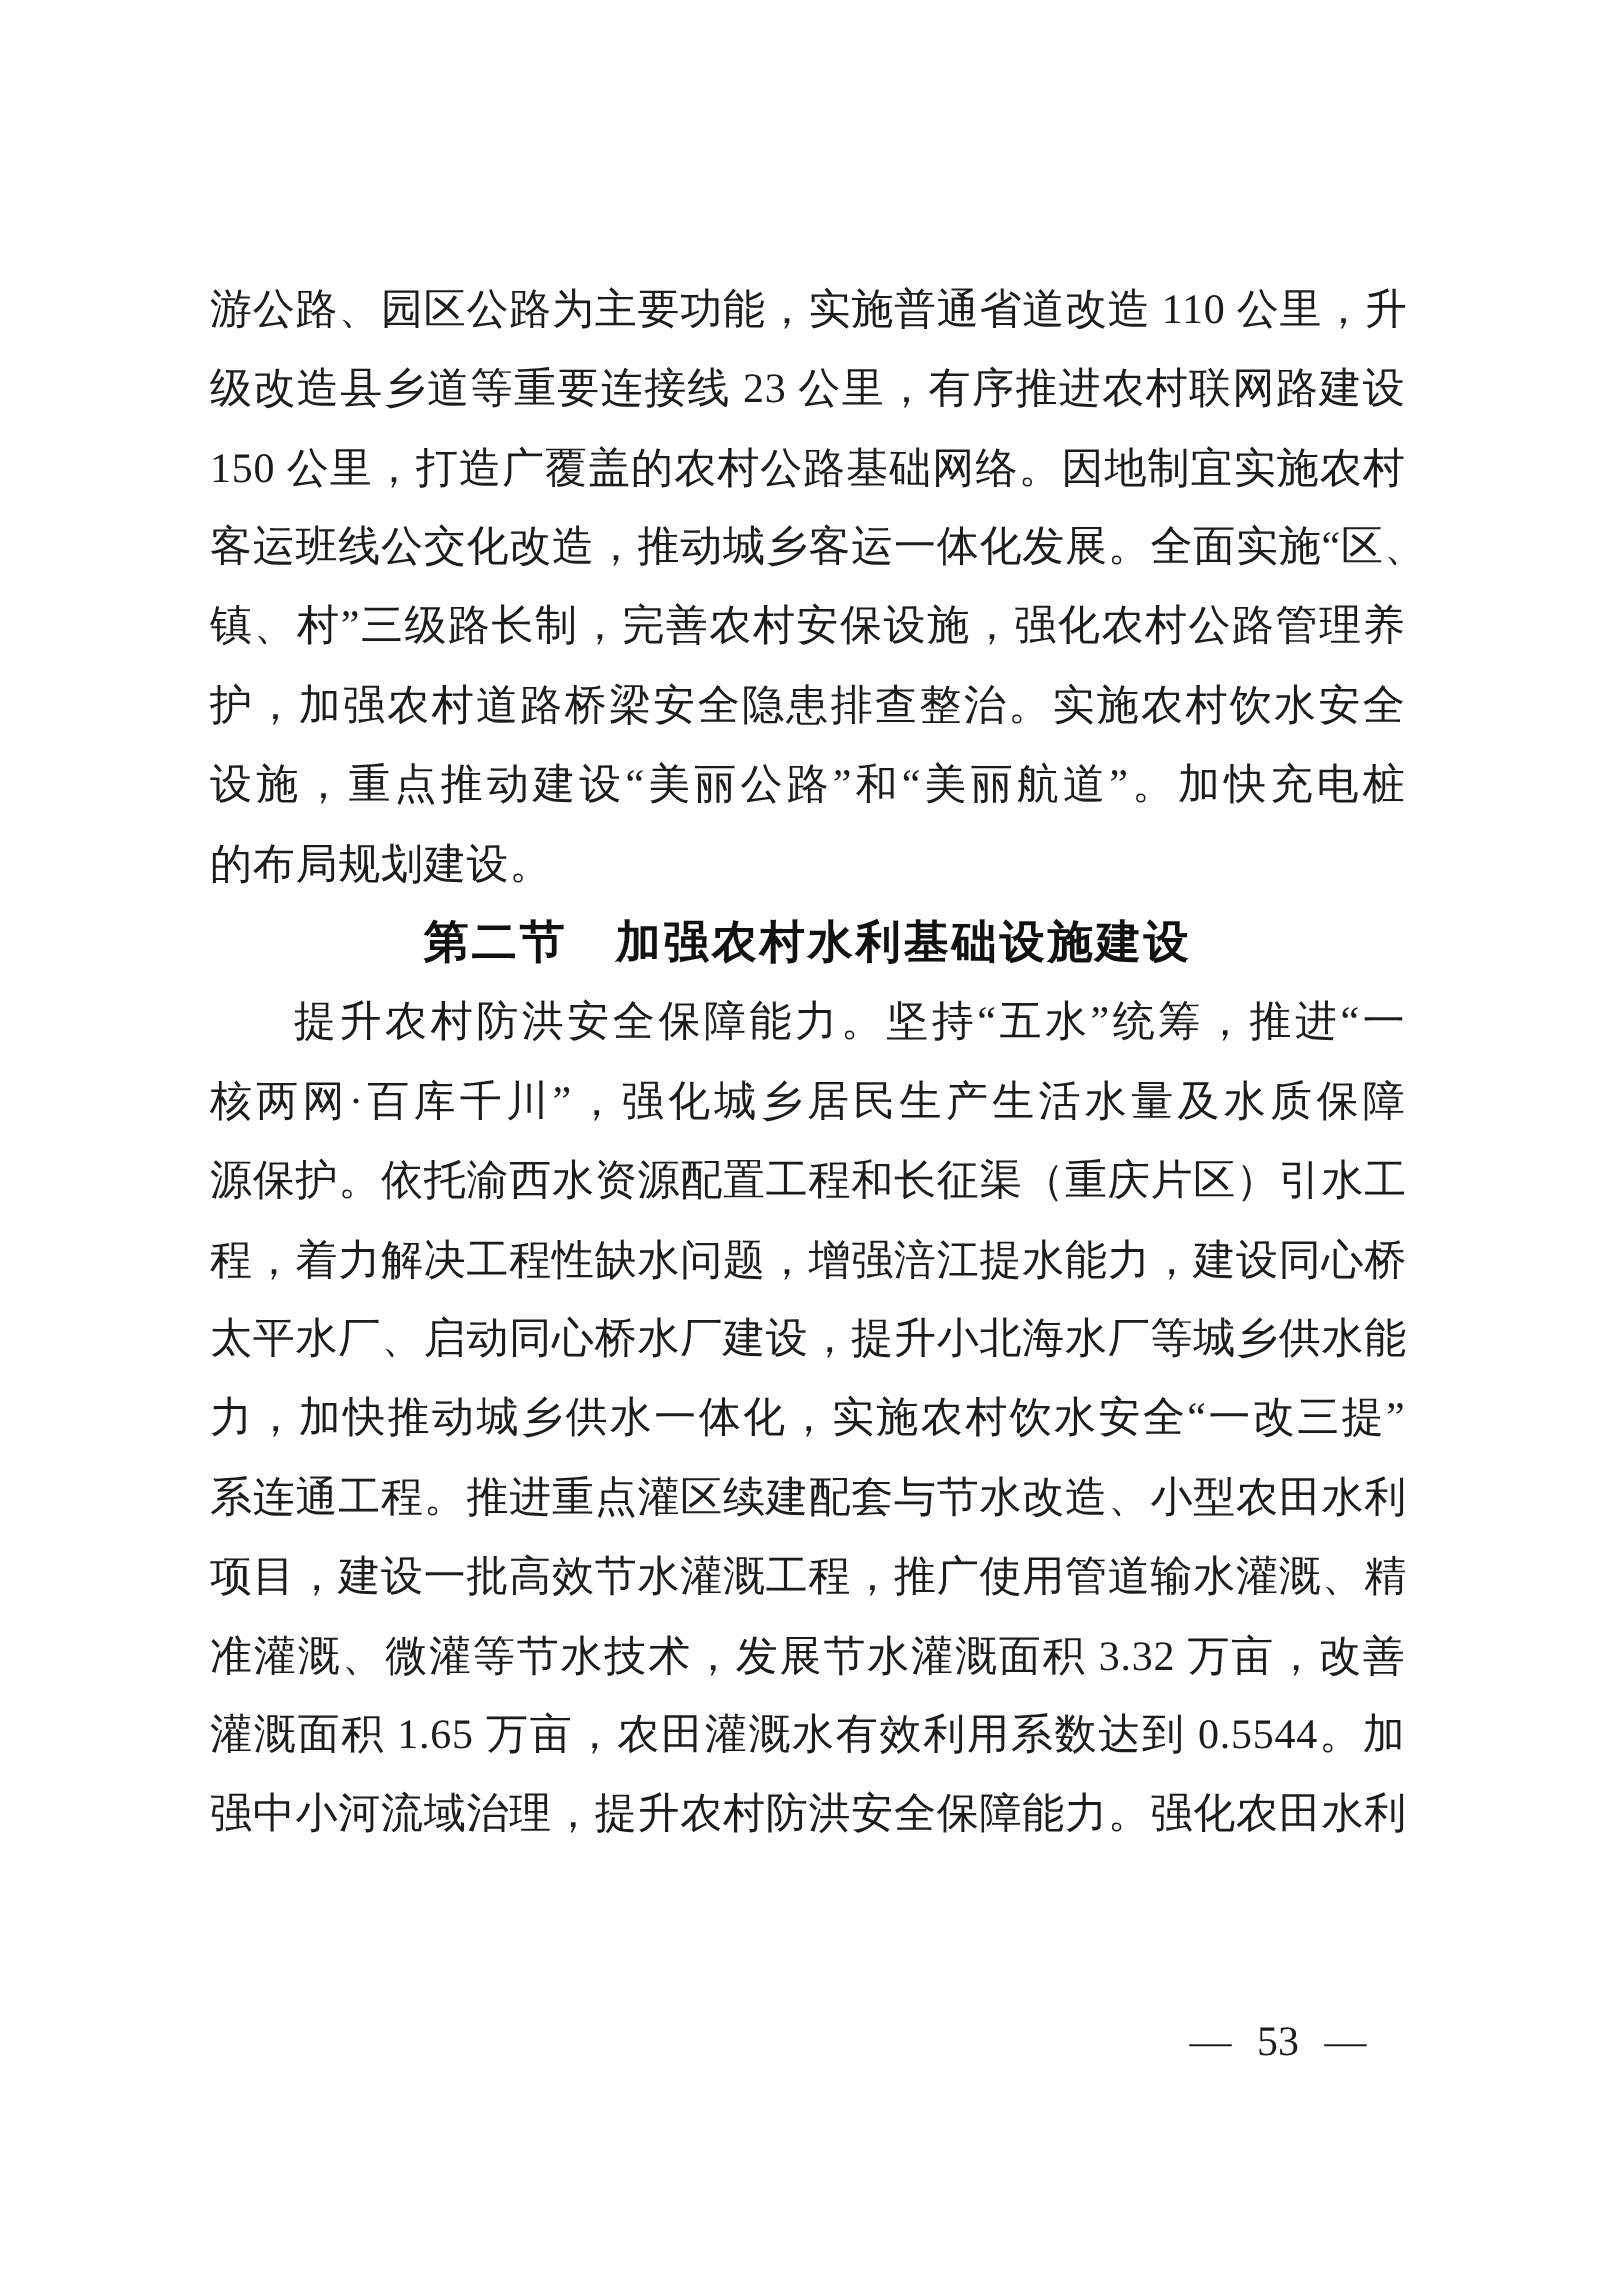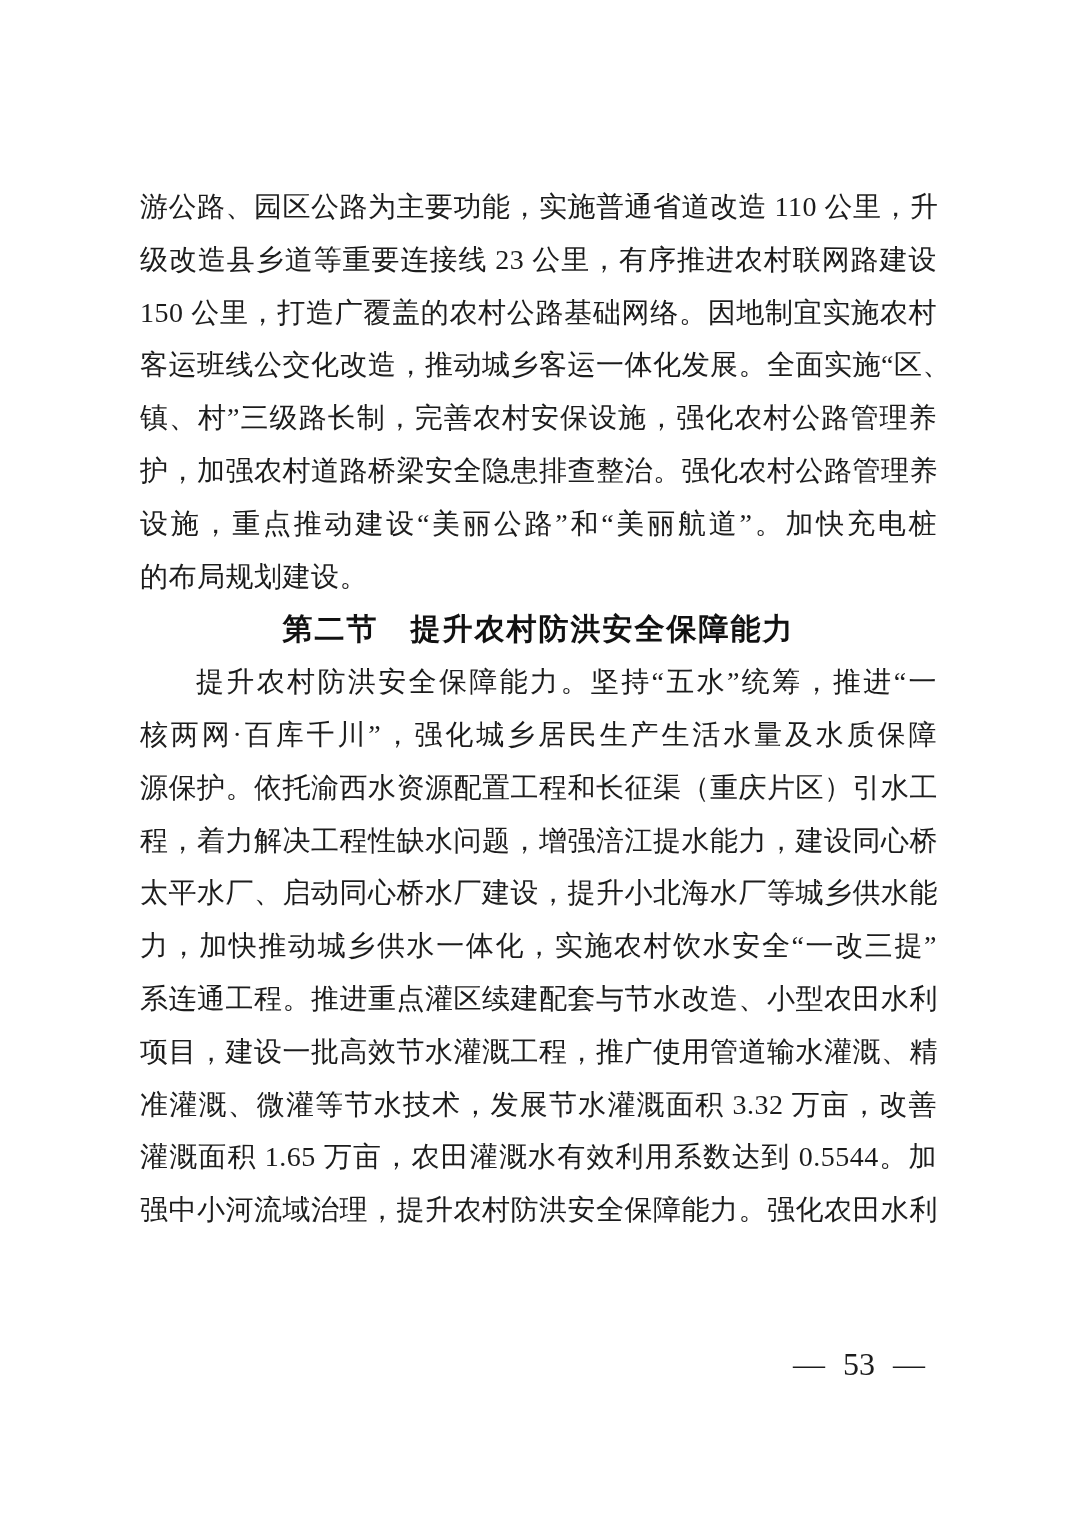--- a/index.html
+++ b/index.html
@@ -46,42 +46,42 @@
     font-weight: bold;
     text-align: center;
     text-align-last: center;
     color: #111111;
     letter-spacing: 2px;
   }
   .footer {
     position: absolute;
     top: 1346px;
     left: 793px;
-    font-size: 32px;
+    font-size: 28px;
     color: #1c1c1c;
     word-spacing: 10px;
     white-space: nowrap;
   }
 </style>
 </head>
 <body>
 
 <div class="page">
   <div class="text-block">
 
     <div class="line">游公路、园区公路为主要功能，实施普通省道改造 110 公里，升</div>
     <div class="line">级改造县乡道等重要连接线 23 公里，有序推进农村联网路建设</div>
     <div class="line">150 公里，打造广覆盖的农村公路基础网络。因地制宜实施农村</div>
     <div class="line">客运班线公交化改造，推动城乡客运一体化发展。全面实施“区、</div>
     <div class="line">镇、村”三级路长制，完善农村安保设施，强化农村公路管理养</div>
-    <div class="line">护，加强农村道路桥梁安全隐患排查整治。强化农村公路管理养</div>
+    <div class="line">护，加强农村道路桥梁安全隐患排查整治。实施农村饮水安全</div>
     <div class="line">设施，重点推动建设“美丽公路”和“美丽航道”。加快充电桩</div>
     <div class="line para-end">的布局规划建设。</div>
 
-    <h2 class="heading">第二节　提升农村防洪安全保障能力</h2>
+    <h2 class="heading">第二节　加强农村水利基础设施建设</h2>
 
     <div class="line indent">提升农村防洪安全保障能力。坚持“五水”统筹，推进“一</div>
     <div class="line">核两网·百库千川”，强化城乡居民生产生活水量及水质保障</div>
     <div class="line">源保护。依托渝西水资源配置工程和长征渠（重庆片区）引水工</div>
     <div class="line">程，着力解决工程性缺水问题，增强涪江提水能力，建设同心桥</div>
     <div class="line">太平水厂、启动同心桥水厂建设，提升小北海水厂等城乡供水能</div>
     <div class="line">力，加快推动城乡供水一体化，实施农村饮水安全“一改三提”</div>
     <div class="line">系连通工程。推进重点灌区续建配套与节水改造、小型农田水利</div>
     <div class="line">项目，建设一批高效节水灌溉工程，推广使用管道输水灌溉、精</div>
     <div class="line">准灌溉、微灌等节水技术，发展节水灌溉面积 3.32 万亩，改善</div>

